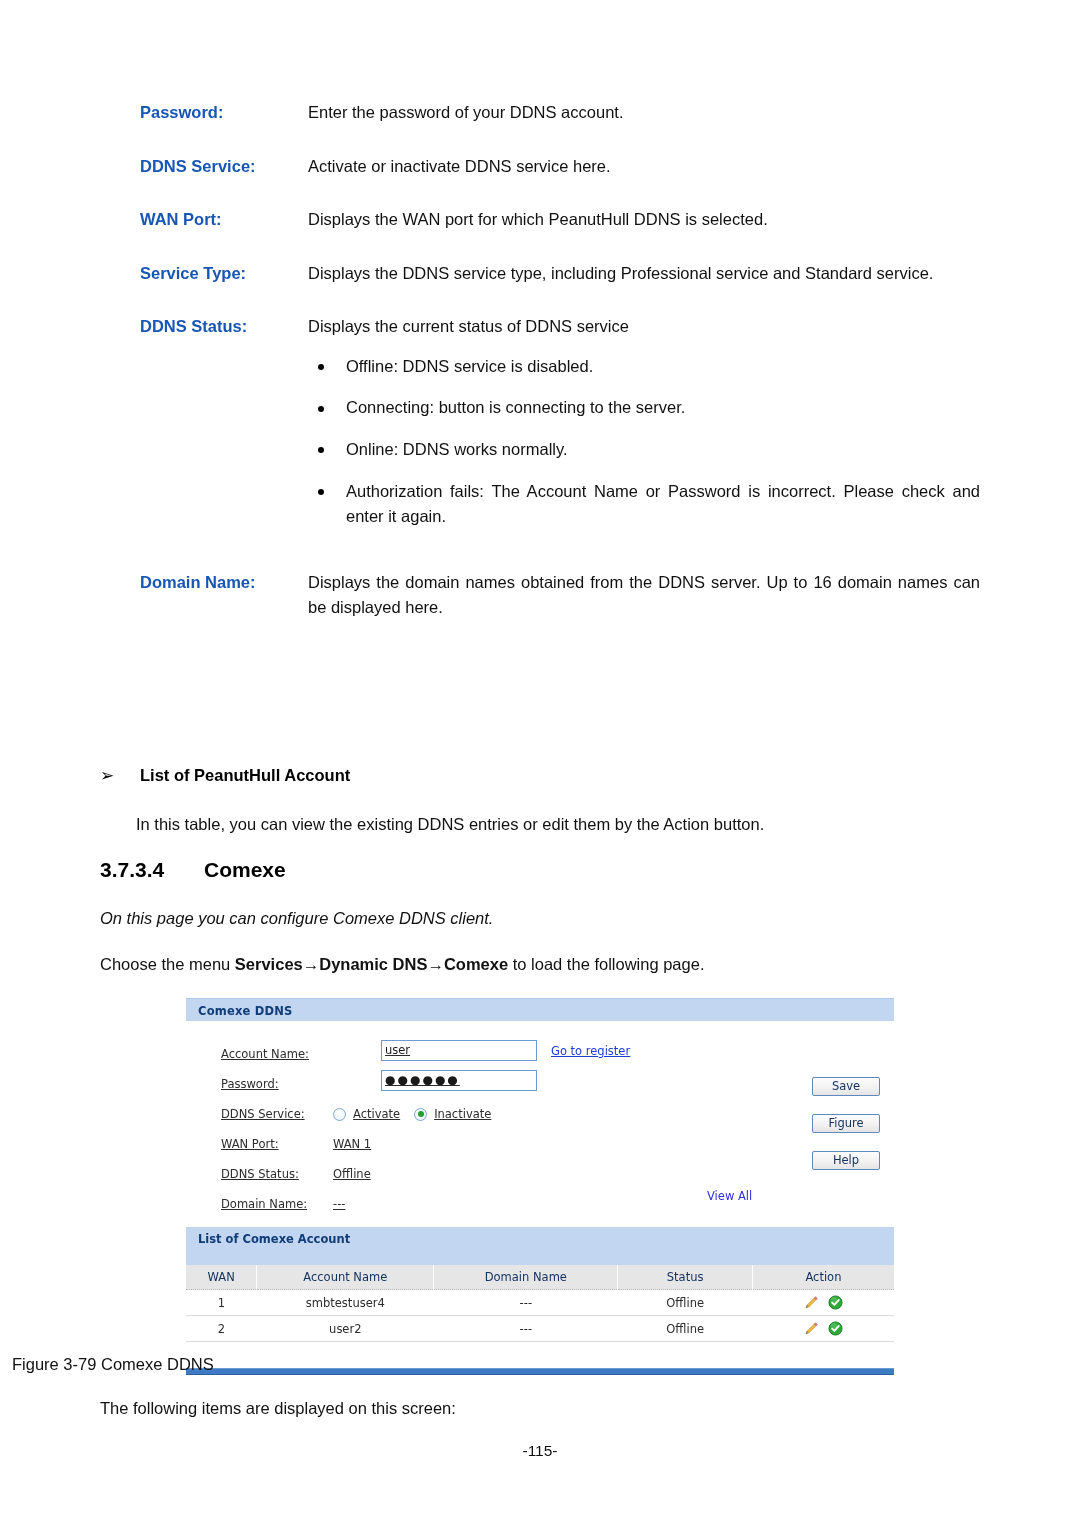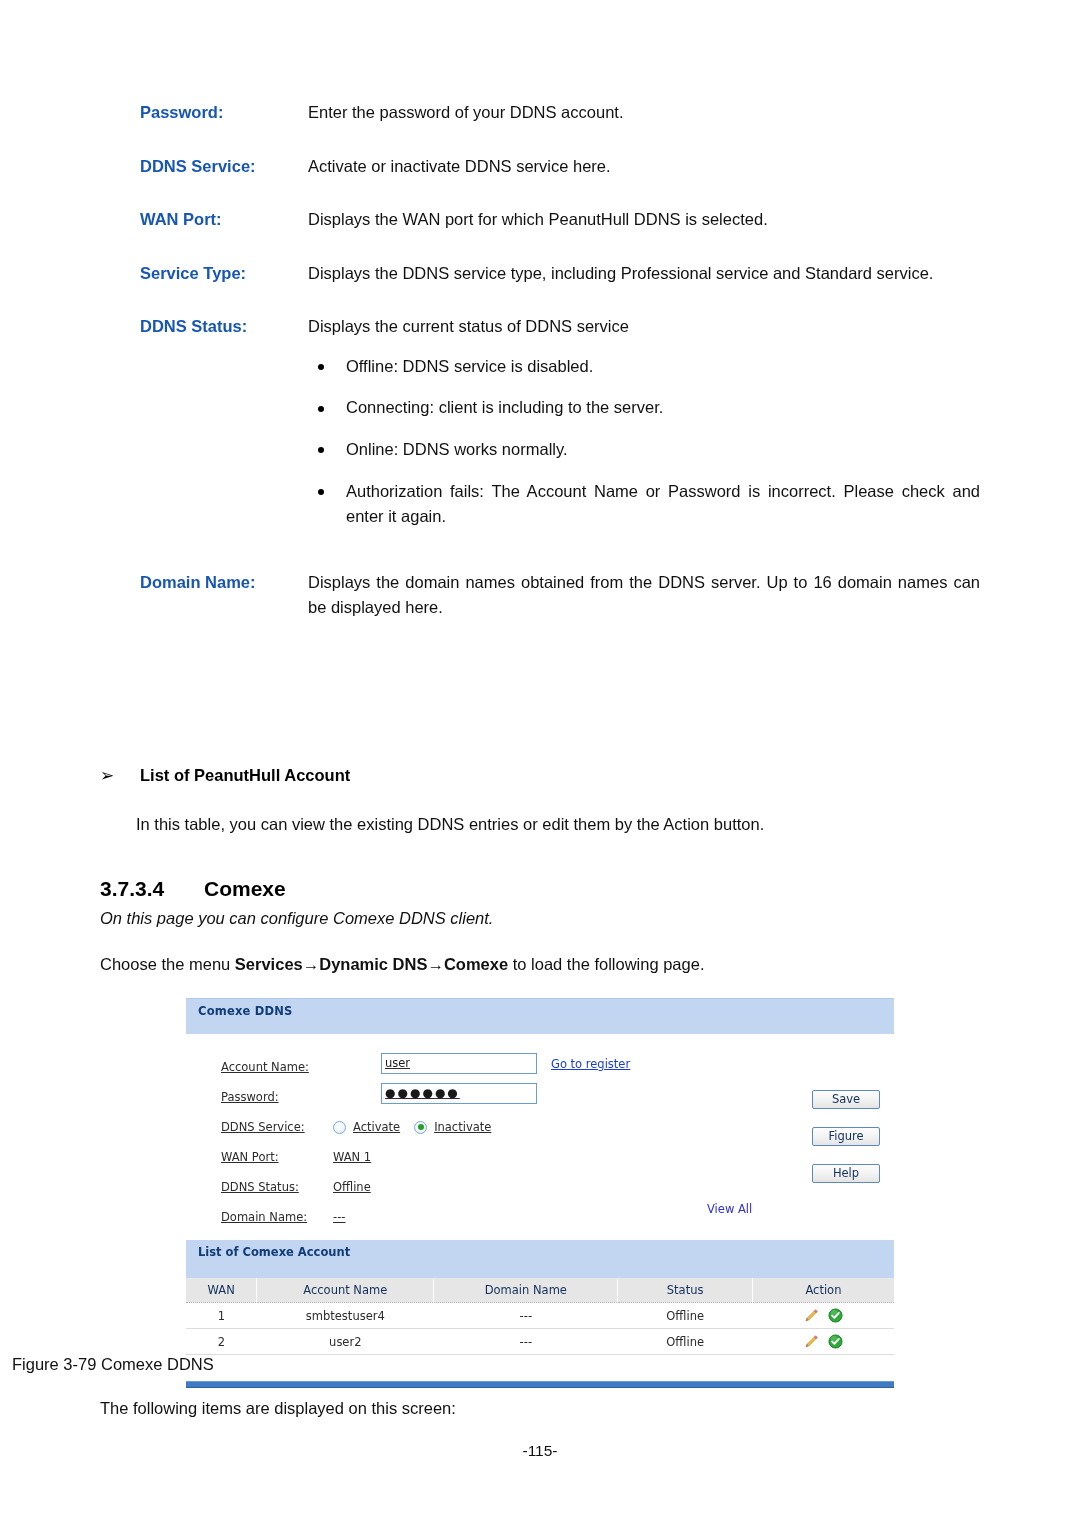--- a/index.html
+++ b/index.html
@@ -111,21 +111,21 @@
   .sec-heading {
     position: absolute;
     left: 100px;
     top: 858px;
     font-size: 21px;
     font-weight: bold;
     color: #000;
     display: flex;
     align-items: baseline;
   }
-  .sec-num { width: 104px; flex: 0 0 104px; margin-top: 19px; }
+  .sec-num { width: 104px; flex: 0 0 104px; }
 
   .fig-caption {
     position: absolute;
     left: 0;
     top: 1355px;
     width: 1080px;
     text-align: left;
     font-size: 16.5px;
     color: #111;
     margin-left: 12px;
@@ -149,21 +149,21 @@
     width: 708px;
     font-family: "DejaVu Sans", sans-serif;
     font-size: 11.5px;
     color: #2c2c2c;
   }
   .ui-panel-title {
     background: #c2d6f2;
     color: #103c78;
     font-weight: bold;
     font-size: 11.5px;
-    padding: 5px 0 16px 12px;
+    padding: 5px 0 3px 12px;
     border-top: 1px solid #b0c8ea;
     letter-spacing: .2px;
   }
   .ui-body {
     background: #ffffff;
     padding: 10px 0 8px 0;
     position: relative;
     border-left: 1px solid #ffffff;
   }
   .ui-form-row {
@@ -350,21 +350,21 @@
       <div class="def-term">Service Type:</div>
       <div class="def-desc">Displays the DDNS service type, including Professional service and Standard service.</div>
     </div>
 
     <div class="def-row">
       <div class="def-term">DDNS Status:</div>
       <div class="def-desc nojust">
         <span>Displays the current status of DDNS service</span>
         <ul class="bullets">
           <li><span class="dot"></span><span>Offline: DDNS service is disabled.</span></li>
-          <li><span class="dot"></span><span>Connecting: client is including to the server.</span></li>
+          <li><span class="dot"></span><span>Connecting: button is connecting to the server.</span></li>
           <li><span class="dot"></span><span>Online: DDNS works normally.</span></li>
           <li><span class="dot"></span><span>Authorization fails: The Account Name or Password is incorrect. Please check and enter it again.</span></li>
         </ul>
       </div>
     </div>
 
     <div class="def-row" style="margin-top:40px;">
       <div class="def-term">Domain Name:</div>
       <div class="def-desc">Displays the domain names obtained from the DDNS server. Up to 16 domain names can be displayed here.</div>
     </div>

